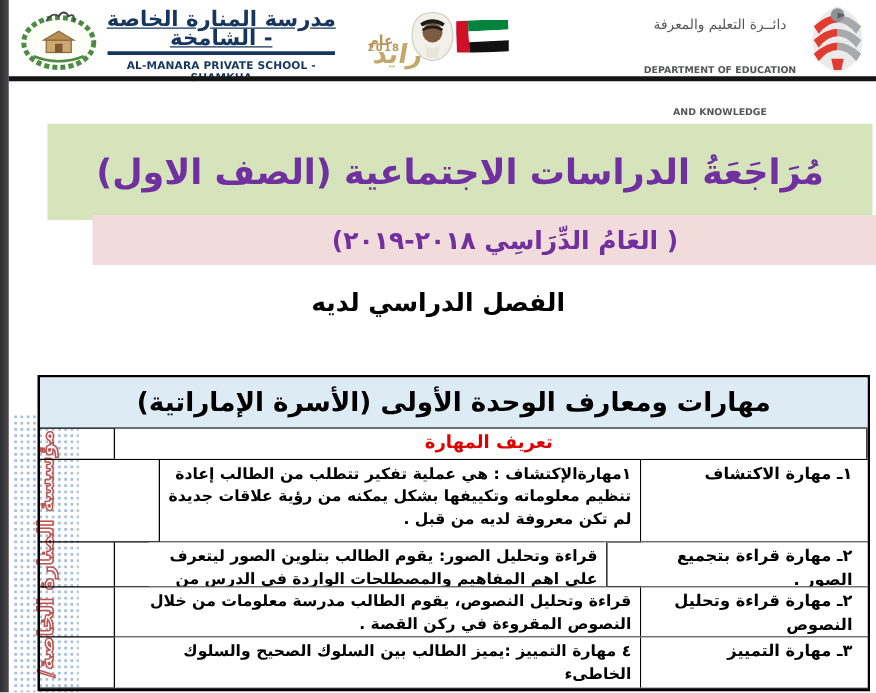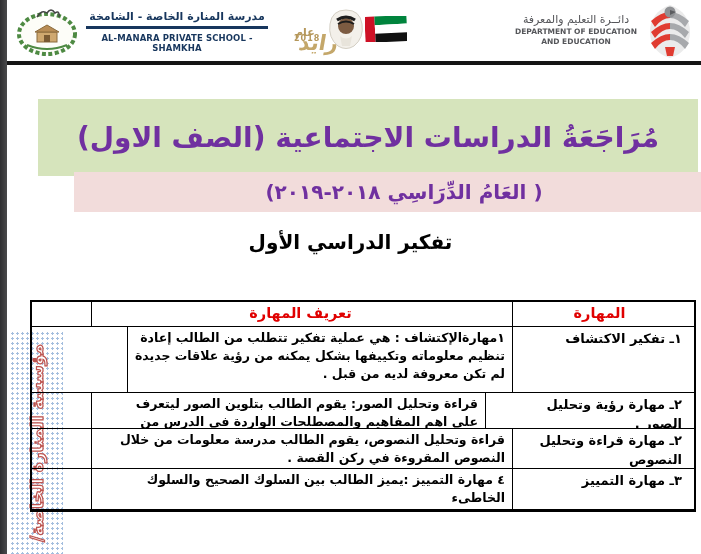--- a/index.html
+++ b/index.html
@@ -9,34 +9,34 @@
     font-family:"DejaVu Sans",sans-serif;
   }
   .abs{position:absolute;}
 
   
   .left-bar{left:0;top:0;width:7px;height:554px;background:linear-gradient(90deg,#2e2e30,#4a4a4c);}
 
   
   .school-logo{left:15px;top:5px;width:64px;height:52px;}
   .school-text{left:84px;top:9px;width:186px;text-align:center;color:#17365d;}
-  .school-ar{display:block;font-size:11px;font-weight:bold;direction:rtl;line-height:15px;}
+  .school-ar{display:block;font-size:17px;font-weight:bold;direction:rtl;line-height:15px;text-decoration:underline;}
   .school-line{height:3px;background:#17365d;margin:2px 2px 4px 2px;}
   .school-en{display:block;font-size:8.5px;font-weight:bold;letter-spacing:.1px;color:#17365d;}
 
   .zayed{left:281px;top:5px;width:128px;height:54px;}
   .z-year{position:absolute;left:13px;top:29px;font-size:8px;font-weight:bold;color:#b5975a;letter-spacing:1px;}
   .z-aam{position:absolute;left:14px;top:21px;font-size:11px;font-weight:bold;color:#b5975a;direction:rtl;}
   .z-zayed{position:absolute;left:18px;top:26px;font-size:21px;font-weight:bold;color:#c4a76a;direction:rtl;transform:skewX(-10deg);}
   .z-portrait{position:absolute;left:42px;top:1px;}
   .z-flag{position:absolute;left:84px;top:11px;}
 
   .doe-text{left:512px;top:13px;width:128px;text-align:center;color:#55565a;}
   .doe-ar{display:block;font-size:11px;font-weight:normal;direction:rtl;line-height:14px;}
-  .doe-en{display:block;font-size:7.5px;font-weight:bold;line-height:9.5px;}
+  .doe-en{display:block;font-size:7.5px;font-weight:bold;line-height:9.5px;margin-top:24px;}
   .falcon{left:643px;top:3px;width:54px;height:56px;}
 
   .top-rule{left:7px;top:61px;width:694px;height:4px;background:#151515;}
 
   
   .title-box{left:38px;top:99px;width:660px;height:77px;background:#d6e4bc;display:flex;align-items:center;justify-content:center;}
   .title-text{color:#7030a0;font-weight:bold;font-size:28px;direction:rtl;white-space:nowrap;}
   .subtitle-box{left:38px;top:172px;width:660px;height:40px;background:#f2dcdb;display:flex;align-items:center;justify-content:center;margin-left:36px;}
   .subtitle-text{color:#7030a0;font-weight:bold;font-size:20px;direction:rtl;white-space:nowrap;}
   .semester{left:0;top:230px;width:701px;text-align:center;font-size:20px;font-weight:bold;color:#000;direction:rtl;}
@@ -106,21 +106,21 @@
       <rect x="10" y="0" width="32" height="8.7" fill="#00843d"></rect>
       <rect x="10" y="8.7" width="32" height="8.6" fill="#ffffff"></rect>
       <rect x="10" y="17.3" width="32" height="8.7" fill="#111111"></rect>
     </g>
   </svg>
 </div>
 
 <div class="abs doe-text">
   <span class="doe-ar" dir="rtl">دائــرة التعليم والمعرفة</span>
   <span class="doe-en">DEPARTMENT OF EDUCATION</span>
-  <span class="doe-en">AND EDUCATION</span>
+  <span class="doe-en">AND KNOWLEDGE</span>
 </div>
 
 <div class="abs falcon">
   <svg width="54" height="56" viewBox="0 0 54 56">
     <path d="M27 2 C13 7 7 17 7 29 C7 43 16 52 27 55 C38 52 47 43 47 29 C47 17 41 7 27 2 Z" fill="#ebebeb"></path>
     <path d="M8 18 Q18 9 27 9 L27 15 Q19 15 12 24 Z" fill="#e03c31"></path>
     <path d="M8 29 Q18 20 27 20 L27 26 Q19 26 12 35 Z" fill="#e03c31"></path>
     <path d="M8 40 Q18 31 27 31 L27 37 Q19 37 12 46 Z" fill="#e03c31"></path>
     <path d="M46 18 Q36 9 27 9 L27 15 Q35 15 42 24 Z" fill="#a7a9ac"></path>
     <path d="M46 29 Q36 20 27 20 L27 26 Q35 26 42 35 Z" fill="#a7a9ac"></path>
@@ -132,44 +132,44 @@
 </div>
 
 <div class="abs top-rule"></div>
 
 <div class="abs title-box">
   <span class="title-text" dir="rtl">مُرَاجَعَةُ الدراسات الاجتماعية (الصف الاول)</span>
 </div>
 <div class="abs subtitle-box">
   <span class="subtitle-text" dir="rtl">( العَامُ الدِّرَاسِي ٢٠١٨-٢٠١٩)</span>
 </div>
-<div class="abs semester" dir="rtl">تفكير الدراسي الأول</div>
+<div class="abs semester" dir="rtl">الفصل الدراسي لديه</div>
 
 <div class="abs wm-strip">
   <span class="wm-text" dir="rtl">مؤسسة المنارة الخاصة/</span>
 </div>
 
 <div class="abs tbl">
+  <div class="tbl-title" dir="rtl">مهارات  ومعارف الوحدة الأولى (الأسرة الإماراتية)</div>
 
   <div class="trow colhead">
     <div class="c-narrow"></div>
     <div class="c-def" dir="rtl">تعريف المهارة</div>
-    <div class="c-skill" dir="rtl">المهارة</div>
   </div>
 
   <div class="trow r1">
     <div class="c-narrow"></div>
     <div class="c-def" dir="rtl">١مهارةالإكتشاف :  هي عملية تفكير تتطلب من الطالب إعادة تنظيم معلوماته  وتكييفها بشكل يمكنه من رؤية علاقات جديدة لم تكن معروفة لديه من قبل .</div>
-    <div class="c-skill" dir="rtl">١ـ تفكير الاكتشاف</div>
+    <div class="c-skill" dir="rtl">١ـ مهارة الاكتشاف</div>
   </div>
 
   <div class="trow r2">
     <div class="c-narrow"></div>
     <div class="c-def" dir="rtl">قراءة وتحليل الصور: يقوم الطالب بتلوين الصور ليتعرف علي اهم المفاهيم والمصطلحات  الواردة في الدرس من خلال الصورة</div>
-    <div class="c-skill" dir="rtl">٢ـ مهارة رؤية وتحليل الصور .</div>
+    <div class="c-skill" dir="rtl">٢ـ مهارة قراءة بتجميع الصور .</div>
   </div>
 
   <div class="trow r3">
     <div class="c-narrow"></div>
     <div class="c-def" dir="rtl">قراءة وتحليل النصوص، يقوم الطالب مدرسة معلومات من خلال النصوص المقروءة  في ركن القصة .</div>
     <div class="c-skill" dir="rtl">٢ـ مهارة قراءة وتحليل النصوص</div>
   </div>
 
   <div class="trow r4">
     <div class="c-narrow"></div>

